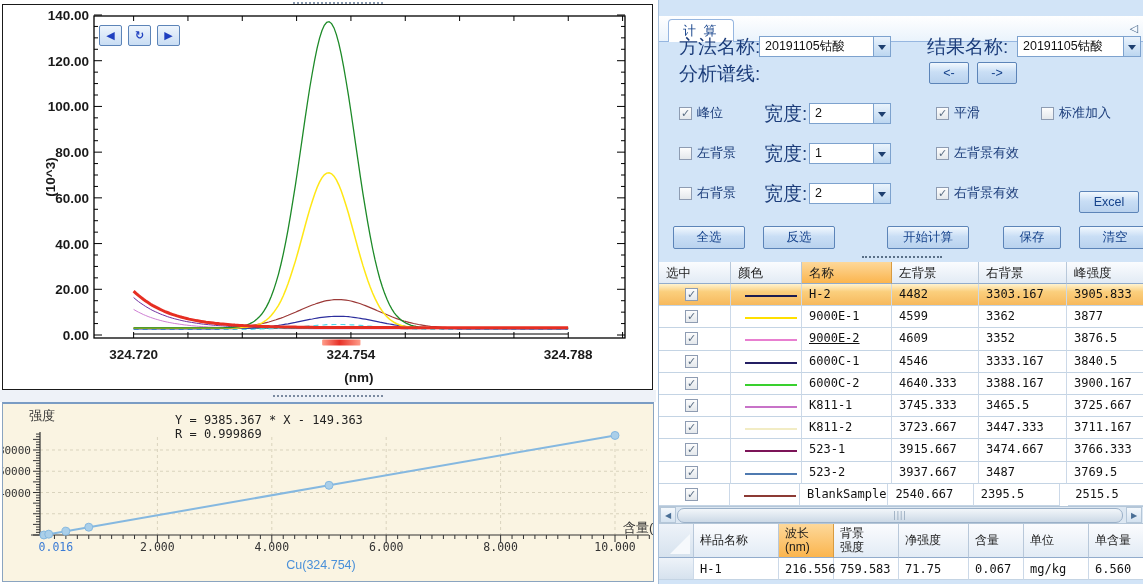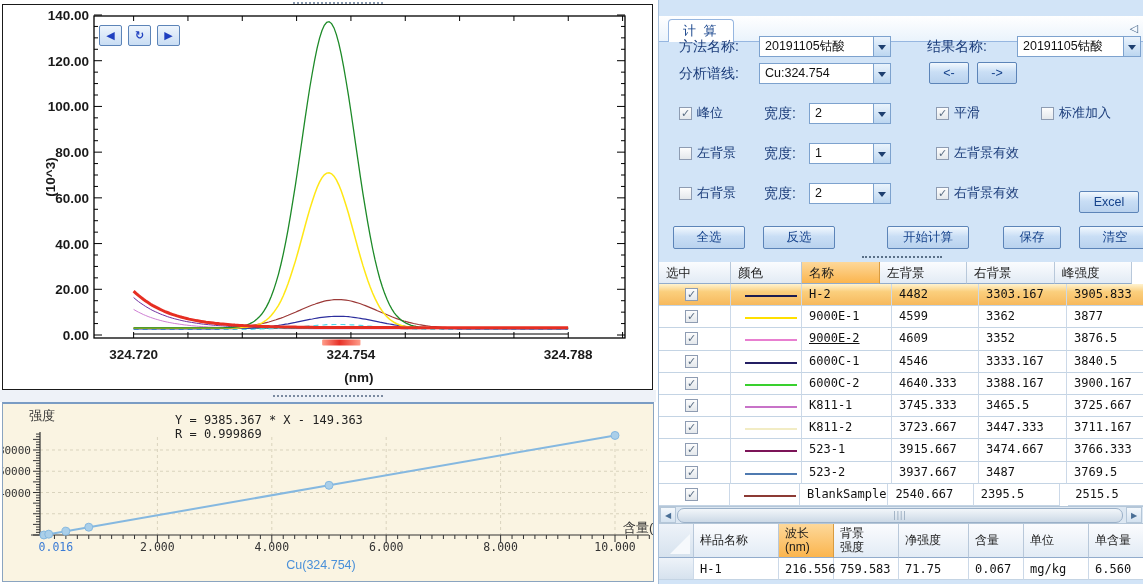--- a/index.html
+++ b/index.html
@@ -29,21 +29,21 @@
   .right-pane { position:absolute; left:658px; top:0; width:485px; height:584px;
                 background:#d2e4f7; border-left:1px solid #a8c0da; }
   .tabbar { position:absolute; left:0; top:0; width:485px; height:26px;
             background:linear-gradient(#ffffff,#eaf3fc); border-bottom:1px solid #96b6e0;margin-top:16px; }
   .tab { position:absolute; left:9px; top:3px; height:23px; padding:0 14px;
          background:#fff; border:1px solid #96b6e0; border-bottom:none;
          border-radius:4px 4px 0 0; color:#15428b; font-size:13px; line-height:22px;
          letter-spacing:2px; cursor:pointer; }
   .collapse { position:absolute; right:6px; top:6px; color:#3a5a80; font-size:11px; cursor:pointer; }
 
-  .flabel { position:absolute; color:#1b3c7a; font-size:14px; height:21px; line-height:21px; }
+  .flabel { position:absolute; color:#1b3c7a; font-size:19px; height:21px; line-height:21px; }
   .dd { position:absolute; height:21px; background:#fff; border:1px solid #7da2ce; display:flex; cursor:pointer; }
   .dd-v { flex:1; font-size:12.5px; color:#111; line-height:19px; padding-left:5px; overflow:hidden; white-space:nowrap; }
   .dd-b { width:17px; background:linear-gradient(#eaf3fc,#bcd6f0); border-left:1px solid #7da2ce;
           position:relative; cursor:pointer; }
   .dd-b::after { content:""; position:absolute; left:4px; top:8px; border:4px solid transparent;
                  border-top:5px solid #1e3f6f; }
   .btn { position:absolute; border:1px solid #5c84b8; border-radius:2px; color:#15428b;
          background:linear-gradient(#f2f8fe,#c9def5 45%,#b9d2ee); font-size:12.5px;
          display:flex; align-items:center; justify-content:center; cursor:pointer; }
   .cbrow { position:absolute; display:flex; align-items:center; gap:5px; height:16px; cursor:pointer; }
@@ -366,24 +366,20 @@
       <span class="dd-v">20191105钴酸</span>
       <span class="dd-b"></span>
     </div>
     <div class="flabel" style="left:268px;top:36px;">结果名称:</div>
     <div class="dd" style="left:358px;top:36px;width:124px;">
       <span class="dd-v">20191105钴酸</span>
       <span class="dd-b"></span>
     </div>
 
     <div class="flabel" style="left:20px;top:63px;">分析谱线:</div>
-    <div class="dd" style="left:100px;top:63px;width:132px;">
-      <span class="dd-v">Cu:324.754</span>
-      <span class="dd-b"></span>
-    </div>
     <button class="btn" style="left:270px;top:62px;width:40px;height:22px;">&lt;-</button>
     <button class="btn" style="left:318px;top:62px;width:40px;height:22px;">-&gt;</button>
 
     <label class="cbrow" style="left:20px;top:105px;">
       <span class="cb">
           <span class="ck">✓</span>
         </span>
       <span class="cblabel">峰位</span>
     </label>
     <div class="flabel" style="left:105px;top:103px;">宽度:</div>
@@ -442,21 +438,21 @@
     <button class="btn" style="left:420px;top:226px;width:72px;height:23px;">清空</button>
 
     <div class="v-splitter">
         <div class="dots"></div>
       </div>
 
     <div class="rtable" id="resultsTable">
         <div class="trh">
           <div class="th" style="width: 72px;">选中</div>
           <div class="th" style="width: 71px;">颜色</div>
-          <div class="th orange" style="width: 78px;">名称</div>
+          <div class="th orange" style="width: 90px;">名称</div>
           <div class="th" style="width: 87px;">左背景</div>
           <div class="th" style="width: 88px;">右背景</div>
           <div class="th" style="width: 77px;">峰强度</div>
         </div>
         <div class="tr sel">
           <div class="td" style="width: 72px; padding-left: 26px; padding-top: 3px;"><span class="cb">
               <span class="ck">✓</span>
             </span></div>
           <div class="td" style="width: 71px;">
             <div class="cline" style="background: rgb(28, 28, 80);"></div>

